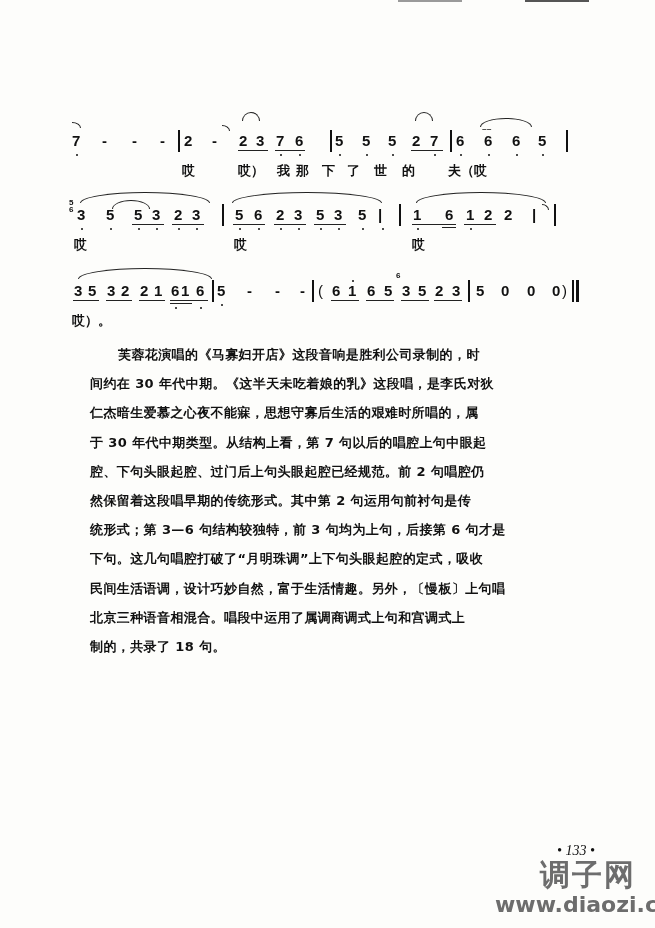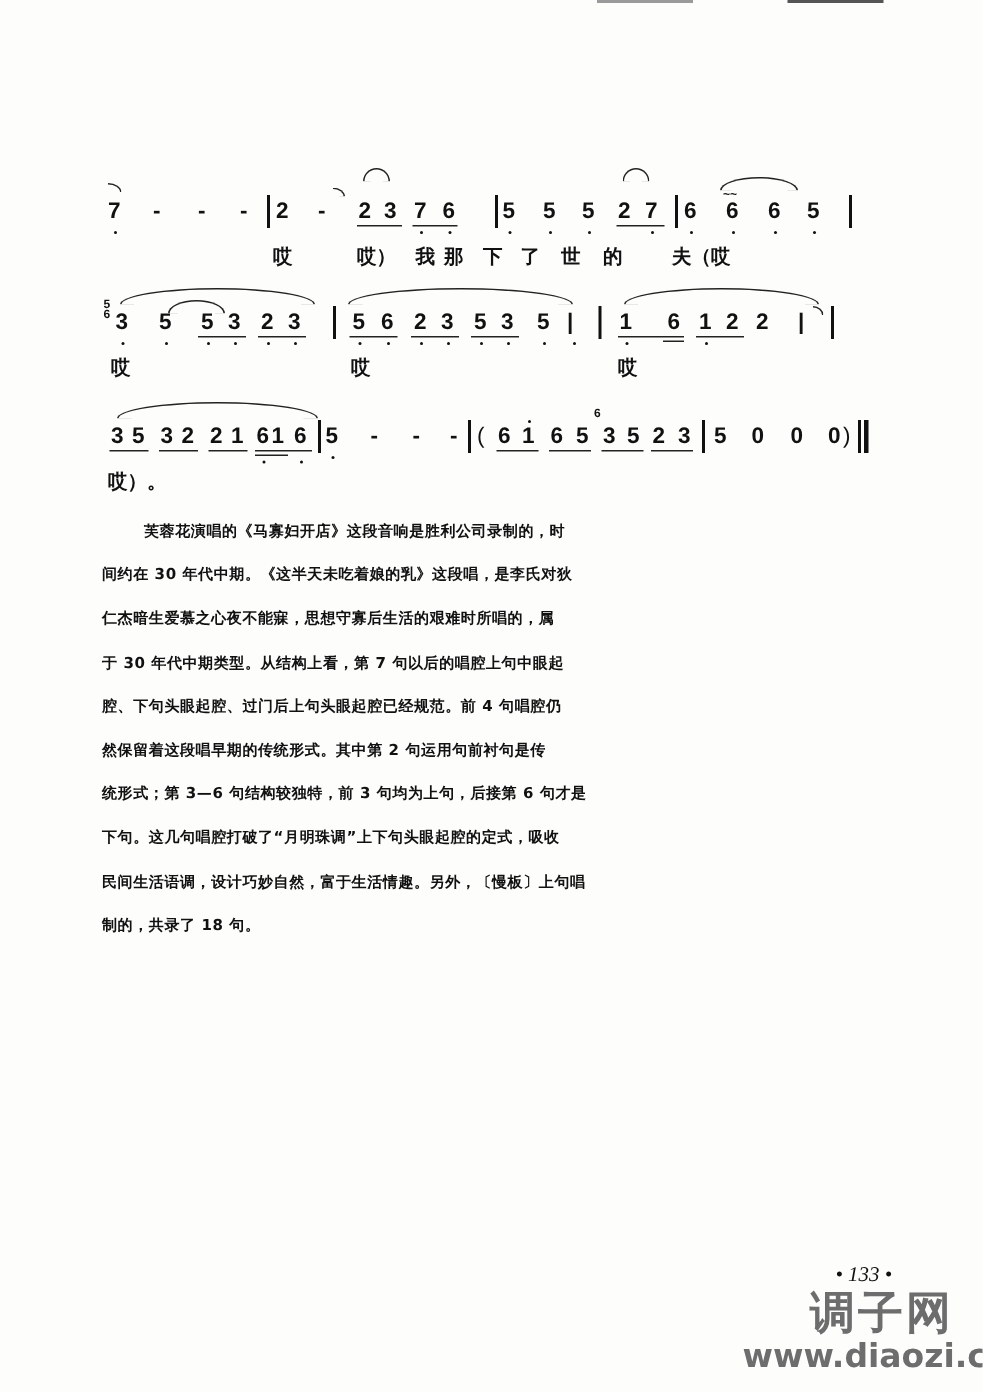--- a/index.html
+++ b/index.html
@@ -8,21 +8,21 @@
   .topbar{position:absolute;top:0;height:2px;}
   .score-row{position:absolute;left:72px;height:50px;width:520px;}
   .note{position:absolute;font-family:"Liberation Sans",sans-serif;font-weight:bold;font-size:15px;top:14px;}
   .dot-below{position:absolute;width:2px;height:2px;background:#111;border-radius:50%;}
   .dot-above{position:absolute;width:2px;height:2px;background:#111;border-radius:50%;}
   .ul{position:absolute;height:1px;background:#222;}
   .bar{position:absolute;width:1.5px;background:#111;top:12px;height:22px;}
   .lyric{position:absolute;font-family:"DejaVu Sans",sans-serif;font-size:13px;top:44px;font-weight:bold;}
   .slur{position:absolute;border:1.2px solid #222;border-bottom:none;border-radius:50% 50% 0 0/100% 100% 0 0;}
   .graceN{position:absolute;font-size:8px;font-weight:bold;font-family:"Liberation Sans",sans-serif;}
-  .para{position:absolute;left:68px;width:510px;font-family:"DejaVu Sans",sans-serif;font-size:10px;
+  .para{position:absolute;left:90px;width:510px;font-family:"DejaVu Sans",sans-serif;font-size:13px;
         line-height:29.2px;font-weight:bold;letter-spacing:0.4px;}
   .para p{margin:0;text-align:justify;text-align-last:left;}
   .pagenum{position:absolute;left:557px;top:843px;font-family:"Liberation Serif",serif;font-style:italic;font-size:14px;}
   .wm-cn{position:absolute;left:540px;top:855px;font-size:30px;font-weight:bold;color:#6d6d6d;letter-spacing:2px;font-family:"DejaVu Sans",sans-serif;}
   .wm-url{position:absolute;left:495px;top:892px;font-size:22px;color:#6d6d6d;font-family:"DejaVu Sans",sans-serif;font-weight:bold;}
 </style>
 </head>
 <body>
 
 <div class="topbar" style="left:398px;width:64px;background:#9a9a9a;"></div>
@@ -195,23 +195,24 @@
   <div class="bar" style="left:504px;width:3px;"></div>
 
   <span class="lyric" style="left:0px;">哎）。</span>
 </div>
 
 <div class="para" style="top:340px;">
   <p style="text-indent:28px;">芙蓉花演唱的《马寡妇开店》这段音响是胜利公司录制的，时</p>
   <p>间约在 30 年代中期。《这半天未吃着娘的乳》这段唱，是李氏对狄</p>
   <p>仁杰暗生爱慕之心夜不能寐，思想守寡后生活的艰难时所唱的，属</p>
   <p>于 30 年代中期类型。从结构上看，第 7 句以后的唱腔上句中眼起</p>
-  <p>腔、下句头眼起腔、过门后上句头眼起腔已经规范。前 4 句唱腔仍</p>
+  <p>腔、下句头眼起腔、过门后上句头眼起腔已经规范。前 2 句唱腔仍</p>
   <p>然保留着这段唱早期的传统形式。其中第 2 句运用句前衬句是传</p>
   <p>统形式；第 3—6 句结构较独特，前 3 句均为上句，后接第 6 句才是</p>
   <p>下句。这几句唱腔打破了“月明珠调”上下句头眼起腔的定式，吸收</p>
   <p>民间生活语调，设计巧妙自然，富于生活情趣。另外，〔慢板〕上句唱</p>
+  <p>北京三种语音相混合。唱段中运用了属调商调式上句和宫调式上</p>
   <p>制的，共录了 18 句。</p>
 </div>
 
 <div class="pagenum">• 133 •</div>
 <div class="wm-cn">调子网</div>
 <div class="wm-url">www.diaozi.com</div>
 
 </body></html>

